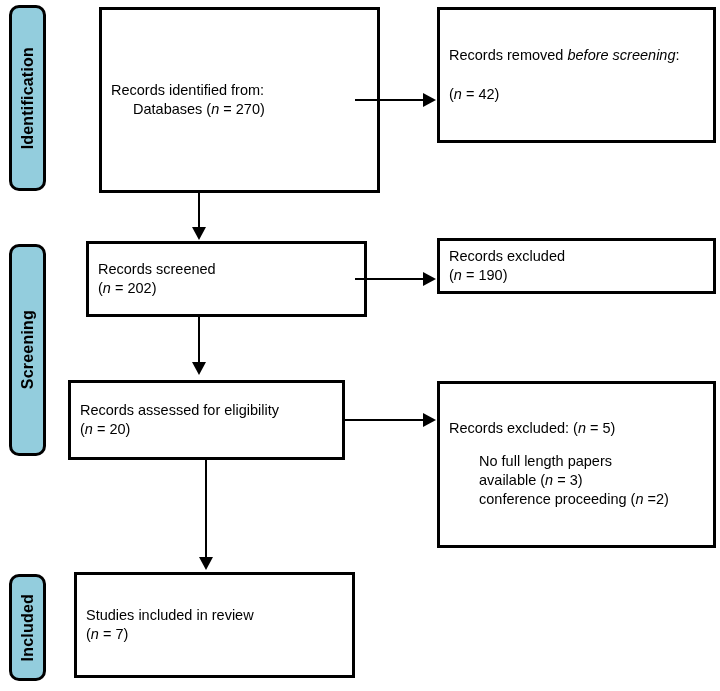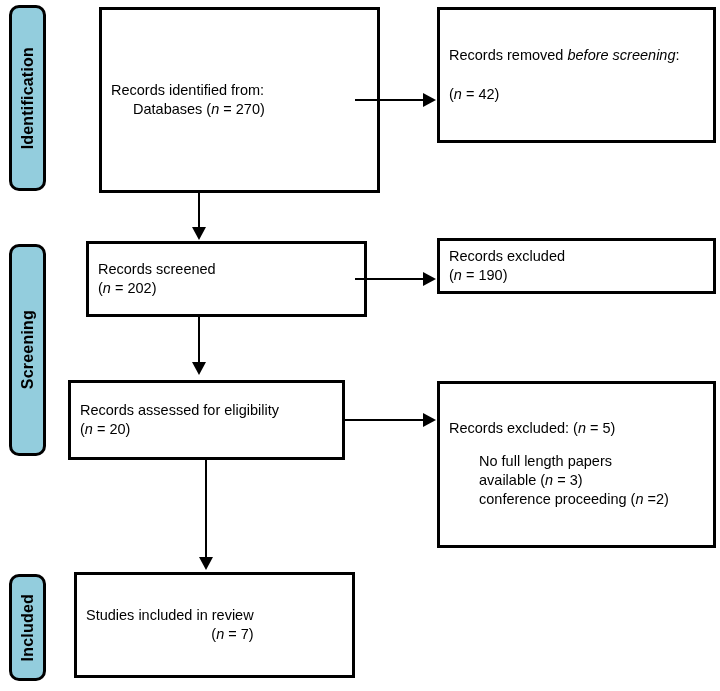--- a/index.html
+++ b/index.html
@@ -140,17 +140,17 @@
   <div class="flow-box" style="left:437px; top:381px; width:279px; height:167px;">
     <div class="box-text"><span>Records excluded: (</span><span class="it">n</span><span> = 5)</span><span class="gap-line"></span><span class="indent2"></span><span>No full length papers</span><br><span class="indent2"></span><span>available (</span><span class="it">n</span><span> = 3)</span><br><span class="indent2"></span><span>conference proceeding (</span><span class="it">n</span><span> =2)</span></div>
   </div>
 
   <div class="conn h" style="left:345px; top:419px; width:80px;"></div>
   <div class="arrowhead right" style="left:423px; top:413px;"></div>
 
   <div class="conn v" style="left:205px; top:460px; height:100px;"></div>
   <div class="arrowhead down" style="left:199px; top:557px;"></div>
 
-  <div class="flow-box" style="left:74px; top:572px; width:281px; height:106px;text-align:right;">
+  <div class="flow-box" style="left:74px; top:572px; width:281px; height:106px;">
     <div class="box-text"><span>Studies included in review</span><br><span>(</span><span class="it">n</span><span> = 7)</span></div>
   </div>
 
 </div>
 
 </body></html>

